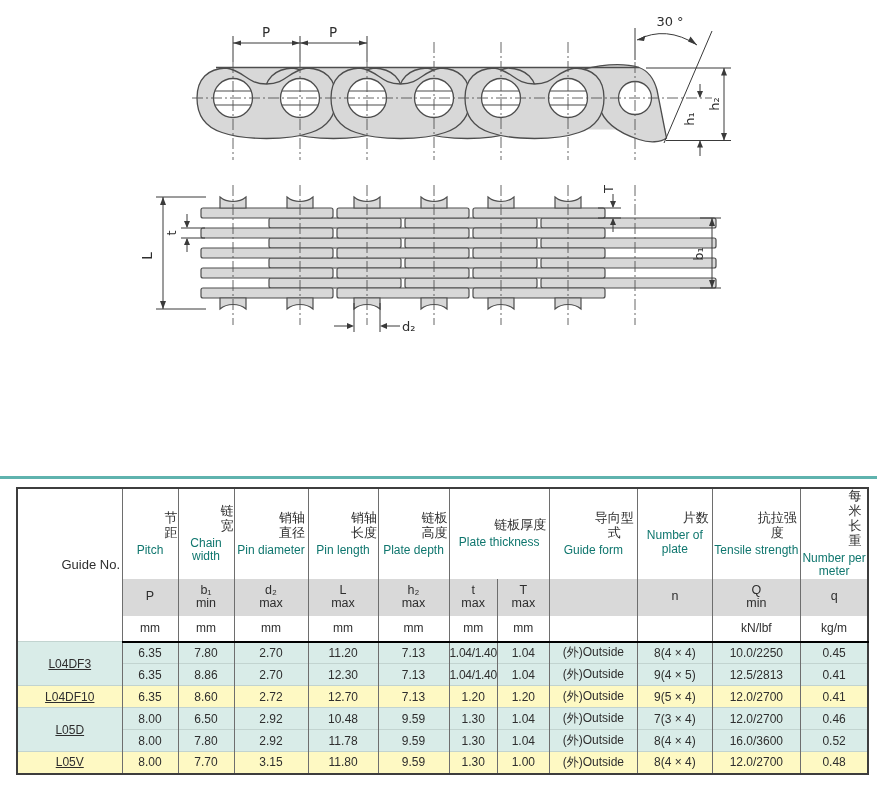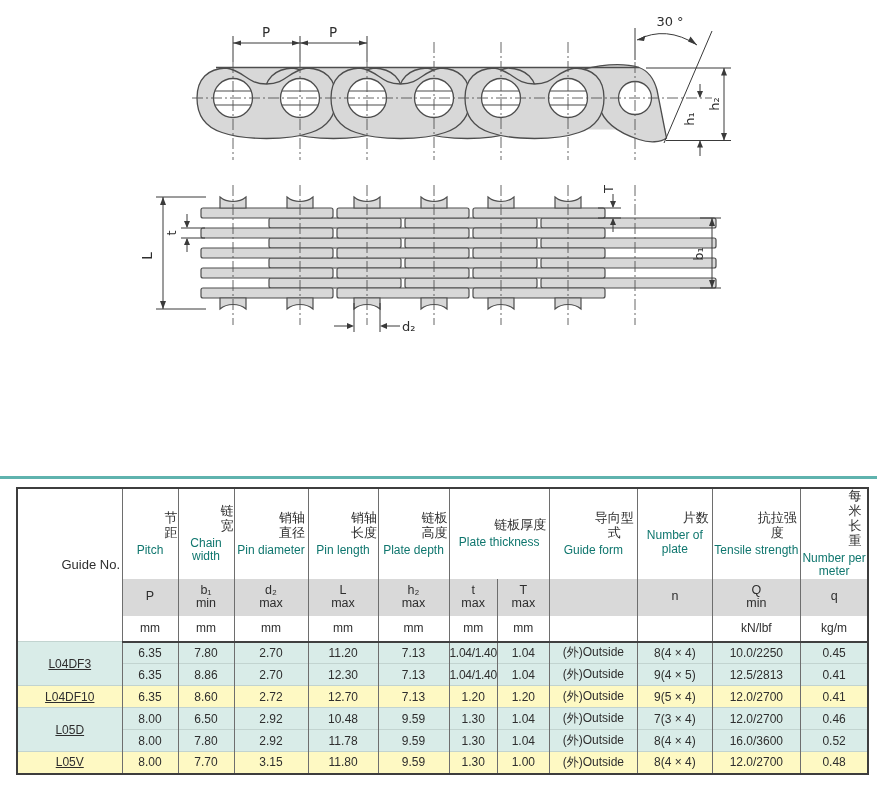--- a/index.html
+++ b/index.html
@@ -11,21 +11,21 @@
               border:2px solid #3d3d3d;}
   .spec-table th,.spec-table td{border-left:1px solid #6e6e6e;border-right:1px solid #6e6e6e;
               text-align:center;vertical-align:middle;padding:0;font-weight:normal;overflow:hidden;}
   tr.hdr{height:78px;}
   tr.hdr th{vertical-align:middle;}
   .cn{font-size:13px;line-height:1.15;padding-left:42px;}
   .en{font-size:12px;line-height:1.12;margin-top:3px;color:#0f766e;}
   tr.syms{height:37px;background:#d9d9d9;}
   tr.syms td{font-size:12.5px;line-height:1.08;}
   tr.units{height:26px;}
-  tr.units td{font-size:12px;border-bottom:2px solid #404040;}
+  tr.units td{font-size:12px;border-bottom:2px solid #000000;}
   tr.data{height:22px;}
   tr.data td{font-size:12px;border-top:1px solid #c2d4d0;}
   tr.teal{background:#d9ece8;}
   tr.plain{background:#fef9c3;}
   td.chaincell{font-size:12.5px;background:inherit;text-decoration:underline;}
   td.narrowtxt{font-size:10.6px;letter-spacing:-0.3px;}
   .svgtext{font-family:"DejaVu Sans","Liberation Sans",sans-serif;font-size:13px;fill:#2e2e2e;}
 </style>
 </head>
 <body>

